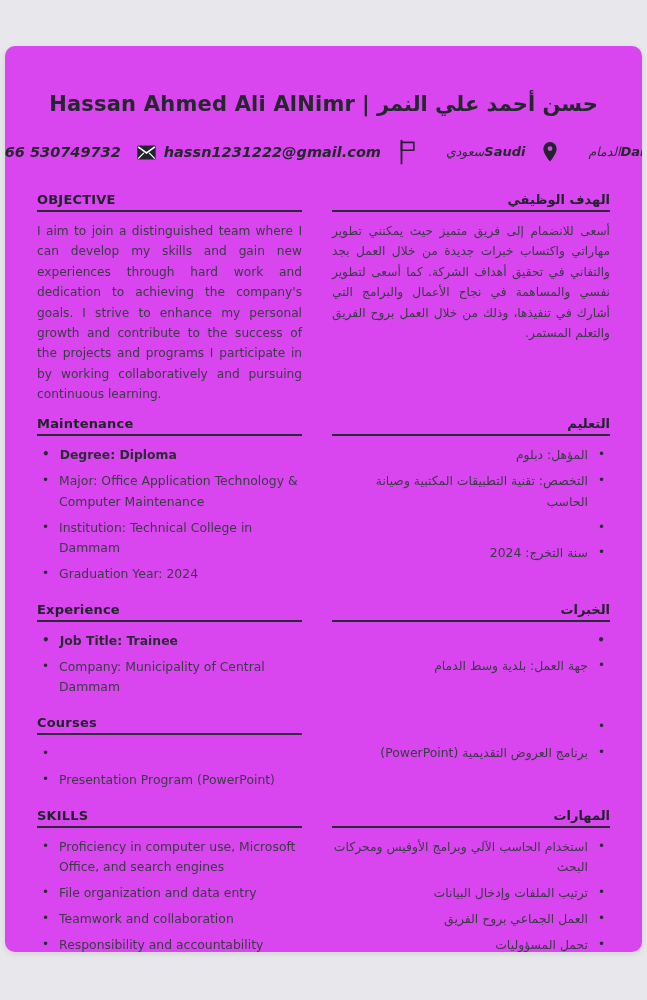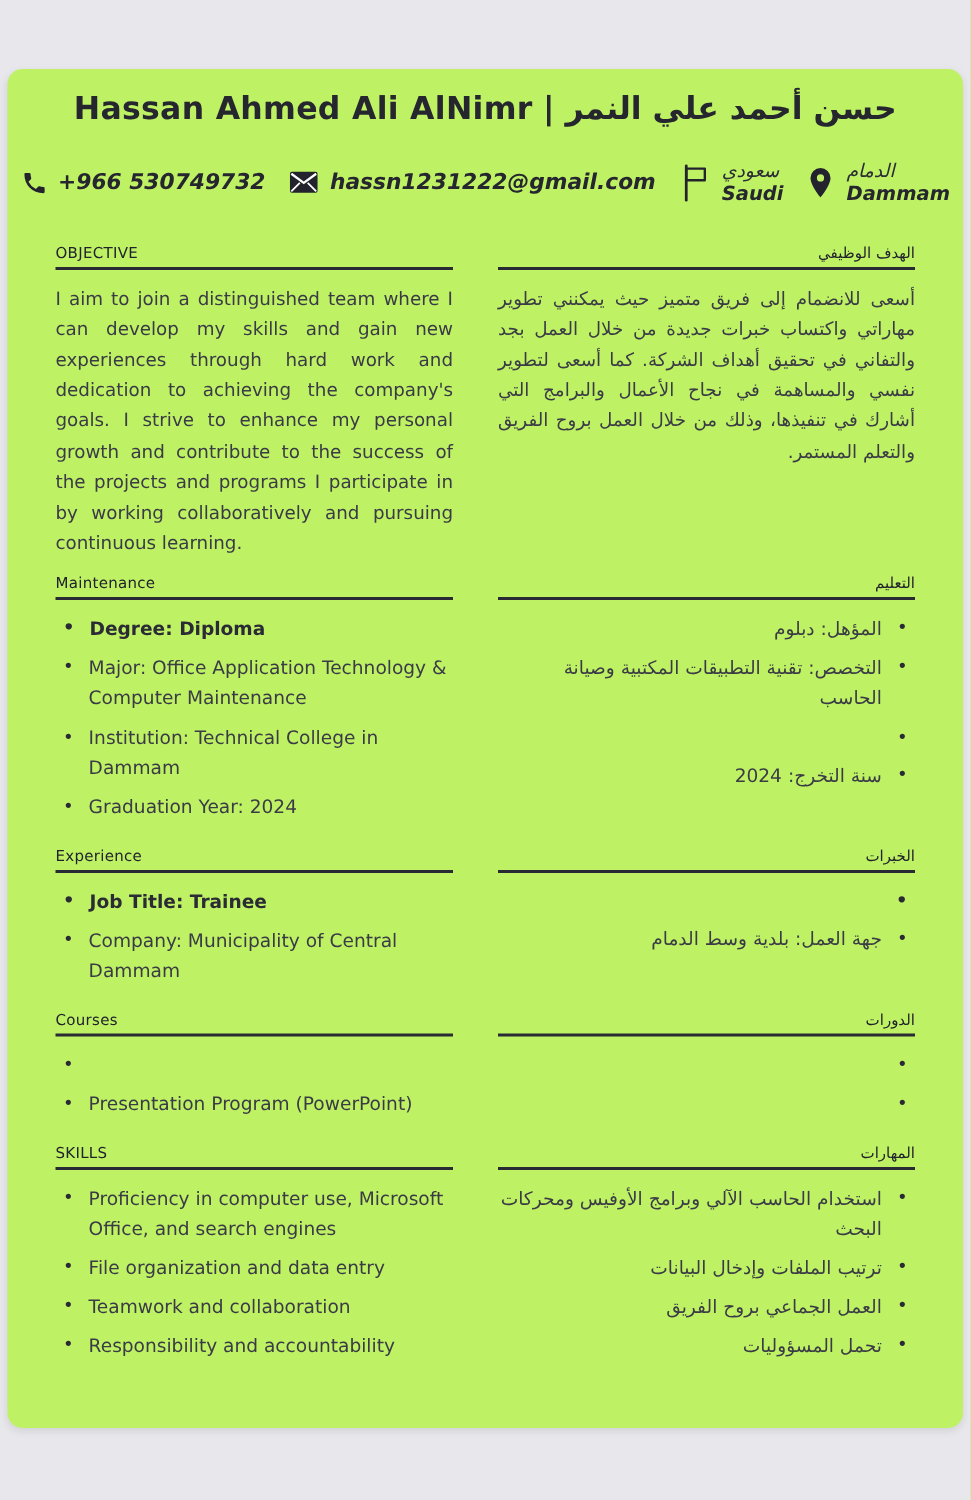--- a/index.html
+++ b/index.html
@@ -5,58 +5,58 @@
   html,body{margin:0;padding:0;}
   body{
     width:647px;height:1000px;
     background:#e8e8ec;
     font-family:"DejaVu Sans","Liberation Sans",sans-serif;
     position:relative;
     overflow:hidden;
   }
   .paper{
     position:absolute;left:5px;top:46px;width:637px;height:906px;
-    background:#bef264;border-radius:10px;
+    background:#d946ef;border-radius:10px;
     box-shadow:0 2px 6px rgba(0,0,0,0.10);
     overflow:hidden;
     box-sizing:border-box;
-    padding:10px 32px 0 32px;
+    padding:42px 32px 0 32px;
   }
   
   .name-row{
     text-align:center;
     font-size:21px;font-weight:bold;color:#26262f;
     letter-spacing:.2px;
     margin:4px 0 0 0;
   }
   .name-row .sep{margin:0 7px;}
   
   .contact-row{
     margin-top:22px;
     display:flex;align-items:center;justify-content:center;
     gap:15px;
     font-style:italic;
   }
   .c-item{display:flex;align-items:center;gap:7px;}
   .c-text{font-size:14.5px;font-weight:bold;color:#26262f;white-space:nowrap;}
   .icon{display:inline-flex;align-items:center;}
-  .stack{display:flex;flex-direction:column;line-height:1.25;text-align:left;}
+  .stack{display:flex;flex-direction:row;line-height:1.25;text-align:left;margin-left:21px;}
   .stack .ar-small{font-size:12.5px;color:#2c2c36;direction:rtl;}
   .stack .en-small{font-size:13px;font-weight:bold;color:#26262f;}
   
   .columns{
     display:grid;
     grid-template-columns:265px 1fr;
     column-gap:30px;
     margin-top:26px;
   }
   .sec{margin-bottom:12px;min-width:0;}
   .sec h2{
     margin:0 0 9px 0;
-    font-size:10px;font-weight:normal;color:#22222c;
+    font-size:13px;font-weight:bold;color:#22222c;
     border-bottom:2px solid #2a2a35;
     padding-bottom:3px;
     letter-spacing:.2px;
   }
   .rtl{direction:rtl;text-align:right;}
   .para{
     margin:0;font-size:12.2px;line-height:1.67;color:#3b3b46;
     text-align:justify;
   }
   .blist{margin:2px 0 0 0;padding:0;list-style:none;}
@@ -212,28 +212,28 @@
       <li>
             <span class="dot">•</span>
           </li>
           <li>
             <span class="dot">•</span>
             <span>Presentation Program (PowerPoint)</span>
           </li>
         </ul>
     </section>
     <section class="sec rtl">
-      <h2>الدورات</h2>
-      <ul class="blist">
-
-      <li>
-            <span class="dot">•</span>
-          </li>
-          <li>
-            <span class="dot">•</span>
+      <ul class="blist">
+
+      <li>
+            <span class="dot">•</span>
+          </li>
+          <li>
+            <span class="dot">•</span>
+            <span>برنامج العروض التقديمية (PowerPoint)</span>
           </li>
         </ul>
     </section>
 
     <section class="sec ltr">
       <h2>SKILLS</h2>
       <ul class="blist">
 
       <li>
             <span class="dot">•</span>

